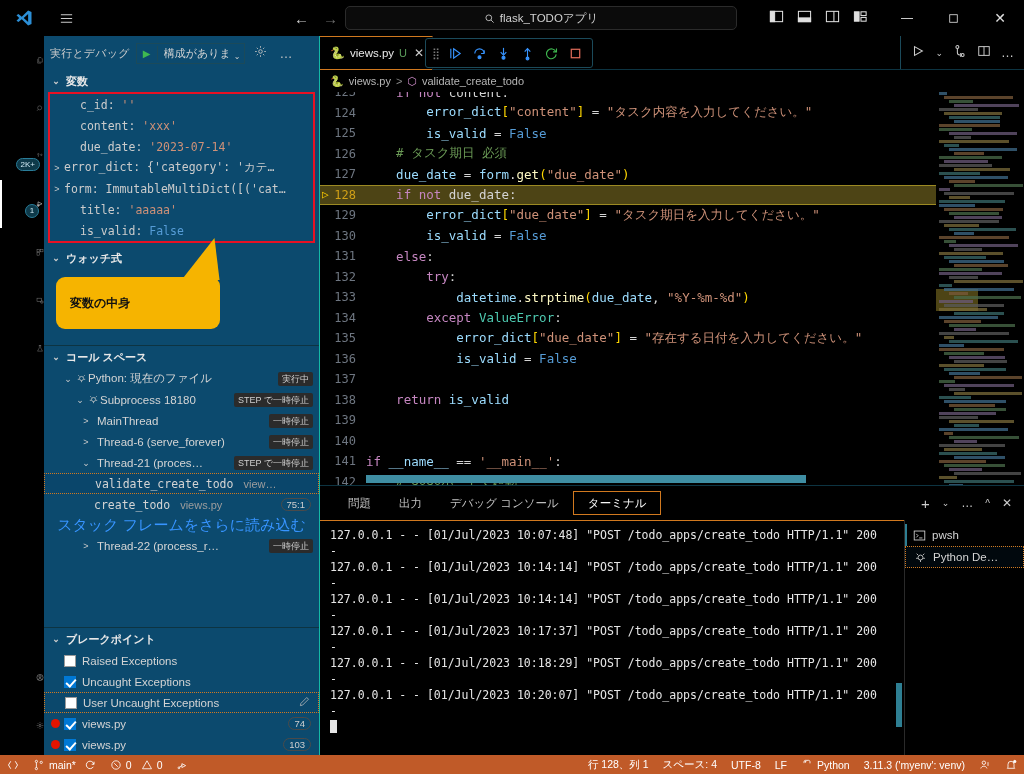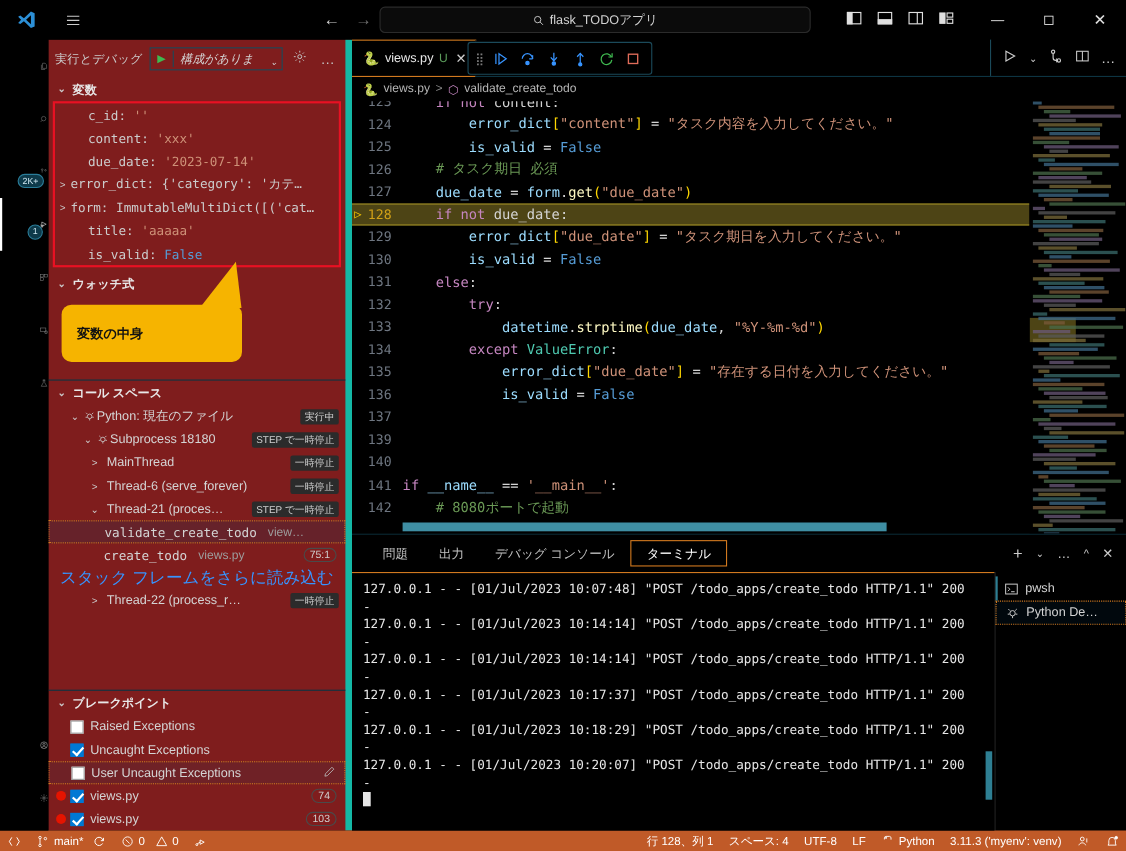--- a/index.html
+++ b/index.html
@@ -39,26 +39,26 @@
   .ab-item { width:44px; height:48px; display:flex; align-items:center; justify-content:center; position:relative; color:#868686;padding-left:36px;}
   .ab-item.active { color:#ffffff; }
   .ab-item.active::before { content:''; position:absolute; left:0; top:0; bottom:0; width:2px; background:#ffffff; }
   .ab-item svg { width:23px; height:23px; }
   .ab-badge { position:absolute; right:4px; bottom:9px; background:#0e3a4a; border:1px solid #2a7d99;
      color:#cfe8f2; border-radius:9px; font-size:8px; padding:0 4px; line-height:12px; height:13px; min-width:13px; text-align:center;}
   .ab-badge.round { border-radius:50%; padding:0; width:14px; height:14px; line-height:12px; right:5px; bottom:10px;}
   .ab-bottom { margin-top:auto; }
 
   
-  .sidebar { width:276px; flex:0 0 276px; background:#7f1d1d; display:flex; flex-direction:column; border-right:6px solid #14b8a6; min-height:0;}
+  .sidebar { width:276px; flex:0 0 276px; background:#0c4a6e; display:flex; flex-direction:column; border-right:1px solid #14b8a6; min-height:0;}
   .sb-title { height:34px; flex:0 0 34px; display:flex; align-items:center; gap:6px; padding:0 6px; font-size:11px; }
   .sb-title .lbl { color:#cccccc; font-size:11px; letter-spacing:.2px;}
   .runbtn { display:flex; align-items:center; border:1px solid #1b4a5a; height:21px; }
   .runbtn .play { width:20px; display:flex; align-items:center; justify-content:center; color:#3fb950; font-size:10px;}
-  .runbtn .sel { border-left:1px solid #1b4a5a; padding:0 4px 0 6px; display:flex; align-items:flex-end; gap:15px; color:#d4d4d4; font-size:11px; max-width:108px;font-style:italic; }
+  .runbtn .sel { border-left:1px solid #1b4a5a; padding:0 4px 0 6px; display:flex; align-items:flex-end; gap:3px; color:#d4d4d4; font-size:11px; max-width:108px; }
   .runbtn .sel .txt { overflow:hidden; white-space:nowrap; text-overflow:ellipsis; max-width:84px; display:block;}
   .sb-title .gear, .sb-title .dots { color:#c5c5c5; font-size:13px; padding:0 3px;}
 
   .section-head { height:22px; display:flex; align-items:center; gap:4px; padding-left:6px; font-size:11px; font-weight:bold; color:#e8e8e8;}
   .chev { width:12px; text-align:center; font-size:9px; color:#cccccc; display:inline-block;}
 
   .vars-wrap { position:relative; }
   .vars-box { border:2px solid #e81123; margin:0 4px 0 4px; }
   .var-row { height:21px; display:flex; align-items:center; font-size:11.5px; font-family:"DejaVu Sans Mono", monospace; white-space:nowrap; overflow:hidden;}
   .var-row .tw { width:14px; text-align:center; color:#cccccc; font-size:9px; font-family:"Liberation Sans",sans-serif;}
@@ -547,20 +547,21 @@
             <div class="coderow hl"><span class="gut">128</span><span class="arrowcol">▷</span><span><span class="ind">    </span><span class="k">if not</span><span class="p"> due_date:</span></span></div>
             <div class="coderow"><span class="gut">129</span><span><span class="ind">        </span><span class="v">error_dict</span><span class="br1">[</span><span class="s">"due_date"</span><span class="br1">]</span><span class="p"> = </span><span class="s">"タスク期日を入力してください。"</span></span></div>
             <div class="coderow"><span class="gut">130</span><span><span class="ind">        </span><span class="v">is_valid</span><span class="p"> = </span><span class="kb">False</span></span></div>
             <div class="coderow"><span class="gut">131</span><span><span class="ind">    </span><span class="k">else</span><span class="p">:</span></span></div>
             <div class="coderow"><span class="gut">132</span><span><span class="ind">        </span><span class="k">try</span><span class="p">:</span></span></div>
             <div class="coderow"><span class="gut">133</span><span><span class="ind">            </span><span class="v">datetime</span><span class="p">.</span><span class="f">strptime</span><span class="br1">(</span><span class="v">due_date</span><span class="p">, </span><span class="s">"%Y-%m-%d"</span><span class="br1">)</span></span></div>
             <div class="coderow"><span class="gut">134</span><span><span class="ind">        </span><span class="k">except</span><span class="p"> </span><span class="cls">ValueError</span><span class="p">:</span></span></div>
             <div class="coderow"><span class="gut">135</span><span><span class="ind">            </span><span class="v">error_dict</span><span class="br1">[</span><span class="s">"due_date"</span><span class="br1">]</span><span class="p"> = </span><span class="s">"存在する日付を入力してください。"</span></span></div>
             <div class="coderow"><span class="gut">136</span><span><span class="ind">            </span><span class="v">is_valid</span><span class="p"> = </span><span class="kb">False</span></span></div>
             <div class="coderow"><span class="gut">137</span><span></span></div>
+            <div class="coderow"><span class="gut">138</span><span><span class="ind">    </span><span class="k">return</span><span class="p"> </span><span class="v">is_valid</span></span></div>
             <div class="coderow"><span class="gut">139</span><span></span></div>
             <div class="coderow"><span class="gut">140</span><span></span></div>
             <div class="coderow"><span class="gut">141</span><span><span class="k">if</span><span class="p"> </span><span class="v">__name__</span><span class="p"> == </span><span class="s">'__main__'</span><span class="p">:</span></span></div>
             <div class="coderow"><span class="gut">142</span><span><span class="ind">    </span><span class="c"># 8080ポートで起動</span></span></div>
             <div class="hscroll"></div>
           </div>
         <div class="minimap" id="minimap">
           <div class="mm-hl" id="mm-hl" style="top: 197px;"></div>
         <div class="mm-line" style="width: 8px; background: rgb(63, 107, 138); margin-left: 3px;"></div>
             <div class="mm-line" style="width: 69px; background: rgb(122, 90, 58); margin-left: 8px;"></div>

